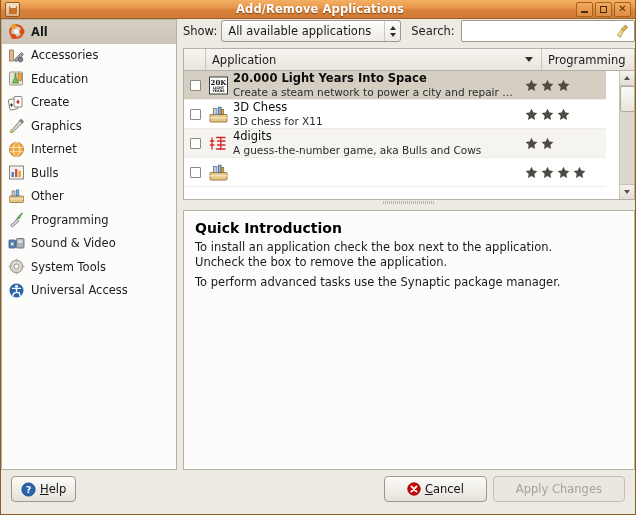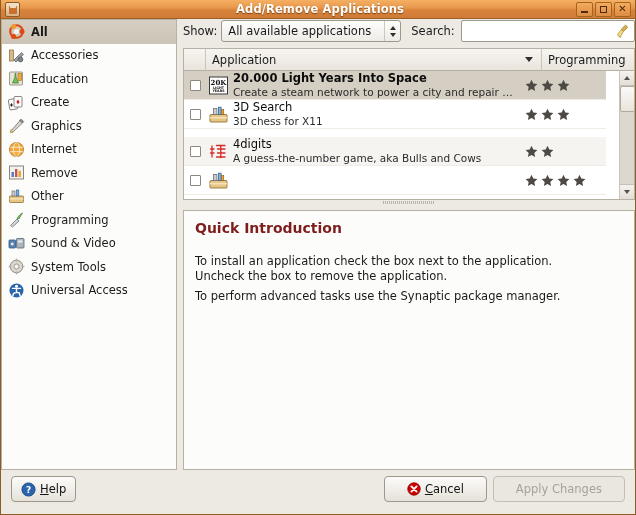--- a/index.html
+++ b/index.html
@@ -232,21 +232,21 @@
   }
 
   #list-body { flex:1; display:flex; min-height:0;gap:13px; }
   #rows { flex:1; min-width:0; }
   .arow {
     display: flex;
     align-items: center;
     height: 29px;
     border-bottom: 1px solid #efece6;
   }
-  .arow.alt { background: #f6f4f0; margin-top: 8px; }
+  .arow.alt { background: #f6f4f0; }
   .arow.sel { background: #d5cec2; }
   .row-chk { width:22px; flex:0 0 22px; display:flex; align-items:center; justify-content:center; }
   .chkbox {
     width:11px; height:11px;
     background:#ffffff;
     border:1px solid #8d8madjust;
     border:1px solid #8d877c;
     border-radius:1px;
   }
   .row-app { flex:1; display:flex; align-items:center; gap:5px; min-width:0; padding-left:3px; }
@@ -293,22 +293,22 @@
     margin-top: 5px;
     border: 1px solid #b6b0a5;
     background: #fcfcfb;
     padding: 9px 11px;
     min-height: 0;
     position: relative;
   }
   #intro-title {
     font-size: 14px;
     font-weight: bold;
-    color: #7f1d1d;
-    margin-bottom: 18px;
+    color: #000000;
+    margin-bottom: 4px;
   }
   .intro-p {
     font-size: 11.5px;
     color: #1a1a1a;
     line-height: 1.32;
     margin-bottom: 5px;
     max-width: 382px;
   }
 
   
@@ -433,21 +433,21 @@
         <span>Internet</span>
       </div>
 
       <div class="cat-item">
         <svg class="cat-icon" viewBox="0 0 17 17">
           <rect x="1.5" y="2" width="14" height="13" fill="#f4f2ec" stroke="#7e7a70" stroke-width="0.9"></rect>
           <rect x="3.5" y="8" width="2.4" height="5" fill="#4a7fc1"></rect>
           <rect x="7" y="5" width="2.4" height="8" fill="#d05050"></rect>
           <rect x="10.5" y="6.8" width="2.4" height="6.2" fill="#e0a828"></rect>
         </svg>
-        <span>Remove</span>
+        <span>Bulls</span>
       </div>
 
       <div class="cat-item">
         <svg class="cat-icon" viewBox="0 0 17 17">
           <rect x="1.5" y="8" width="14" height="6.5" rx="0.8" fill="#e6c687" stroke="#94702f" stroke-width="0.8"></rect>
           <rect x="4" y="3" width="3" height="5" fill="#c8cdd2" stroke="#6d7278" stroke-width="0.7"></rect>
           <rect x="8.5" y="2" width="2.3" height="6" fill="#7fb5e6" stroke="#39658f" stroke-width="0.7"></rect>
           <rect x="1.5" y="10.2" width="14" height="1.3" fill="#f5e2b6"></rect>
         </svg>
         <span>Other</span>
@@ -570,21 +570,21 @@
               </div>
               <div class="row-app">
                 <svg class="app-icon" viewBox="0 0 19 19">
                   <rect x="1" y="9.5" width="17" height="7.5" rx="0.8" fill="#e6c687" stroke="#94702f" stroke-width="0.9"></rect>
                   <rect x="4.5" y="3.5" width="3.4" height="6" fill="#c8cdd2" stroke="#6d7278" stroke-width="0.8"></rect>
                   <rect x="9.5" y="2.2" width="2.6" height="7.3" fill="#7fb5e6" stroke="#39658f" stroke-width="0.8"></rect>
                   <rect x="12.5" y="4.5" width="2.2" height="5" fill="#e8a13a" stroke="#9a6313" stroke-width="0.7"></rect>
                   <rect x="1" y="11.9" width="17" height="1.6" fill="#f5e2b6"></rect>
                 </svg>
                 <div class="app-txt">
-                  <div class="app-name plain">3D Search</div>
+                  <div class="app-name plain">3D Chess</div>
                   <div class="app-desc">3D chess for X11</div>
                 </div>
               </div>
               <div class="row-pop">
                 <svg class="star" viewBox="0 0 13 13">
                     <path d="M6.5 0.7 L8.3 4.6 L12.4 5.1 L9.3 7.9 L10.1 12 L6.5 9.9 L2.9 12 L3.7 7.9 L0.6 5.1 L4.7 4.6 Z" fill="#4d4a45"></path>
                   </svg>
                 <svg class="star" viewBox="0 0 13 13">
                     <path d="M6.5 0.7 L8.3 4.6 L12.4 5.1 L9.3 7.9 L10.1 12 L6.5 9.9 L2.9 12 L3.7 7.9 L0.6 5.1 L4.7 4.6 Z" fill="#4d4a45"></path>
                   </svg>

